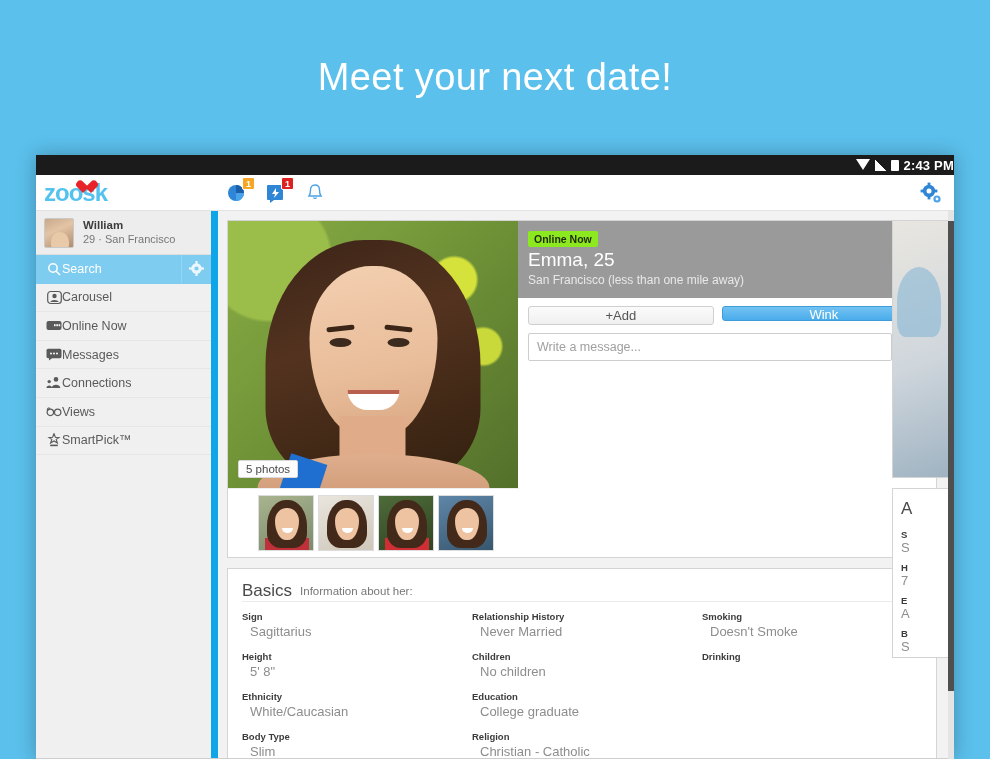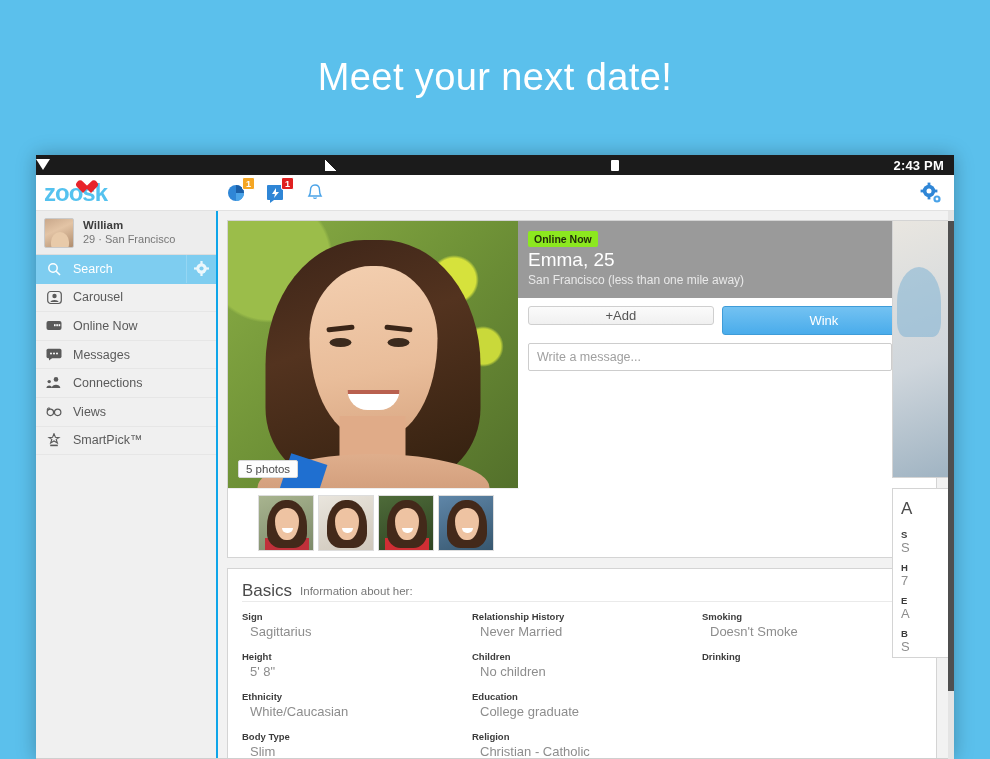--- a/index.html
+++ b/index.html
@@ -38,22 +38,21 @@
     box-shadow: 0 0 18px rgba(0,0,0,.28);
     overflow: hidden;
   }
 
   
   .statusbar {
     height: 20px;
     background: #1b1b1b;
     display: flex;
     align-items: center;
-    justify-content: space-between;
-    padding-right: 10px;
+    justify-content: flex-end;
     gap: 4px;
   }
   .statusbar .sb-time {
     color: #ffffff;
     font-size: 13px;
     font-weight: bold;
     letter-spacing: .2px;
   }
   .sb-ico { display: inline-block; }
   .ico-wifi {
@@ -141,21 +140,21 @@
   .app-body {
     display: flex;
     height: 547px;
     background: #f2f2f2;
   }
 
   
   .sidebar {
     width: 182px;
     background: #f0f0f0;
-    border-right: 2px solid #0ea5e9;
+    border-right: 7px solid #0ea5e9;
     flex: none;
   }
   .me-card {
     display: flex;
     align-items: center;
     gap: 9px;
     padding: 7px 8px;
     background: #ededed;
     border-bottom: 1px solid #ddd;
     height: 44px;
@@ -178,21 +177,20 @@
     background: #e8caa9;
   }
   .me-name { font-size: 11.5px; font-weight: bold; color: #3d3d3d; line-height: 1.25; }
   .me-meta { font-size: 11px; color: #777; line-height: 1.25; }
 
   .nav-item {
     display: flex;
     align-items: center;
     height: 28.6px;
     padding-left: 10px;
-    gap: 11px;
     font-size: 12.5px;
     color: #5a5a5a;
     border-bottom: 1px solid #e6e6e6;
     cursor: pointer;
     position: relative;
   }
   .nav-item .nav-ic { width: 16px; height: 16px; flex: none; display: flex; align-items: center; justify-content: center; }
   .nav-item.active {
     background: #7ecdf0;
     color: #ffffff;
@@ -364,21 +362,21 @@
     background: linear-gradient(#fbfbfb,#f0f0f0);
     border: 1px solid #cfcfcf;
     border-radius: 3px;
     font-size: 13px;
     color: #555;
     cursor: pointer;
     font-family: inherit;
   }
   .btn-wink {
     flex: 1.1;
-    height: 29px;
+    height: 15px;
     background: linear-gradient(#73c2f2,#4aaceb);
     border: 1px solid #3f9cd8;
     border-radius: 3px;
     color: #ffffff;
     font-size: 13px;
     cursor: pointer;
     font-family: inherit;
   }
 
   .msg-row {

